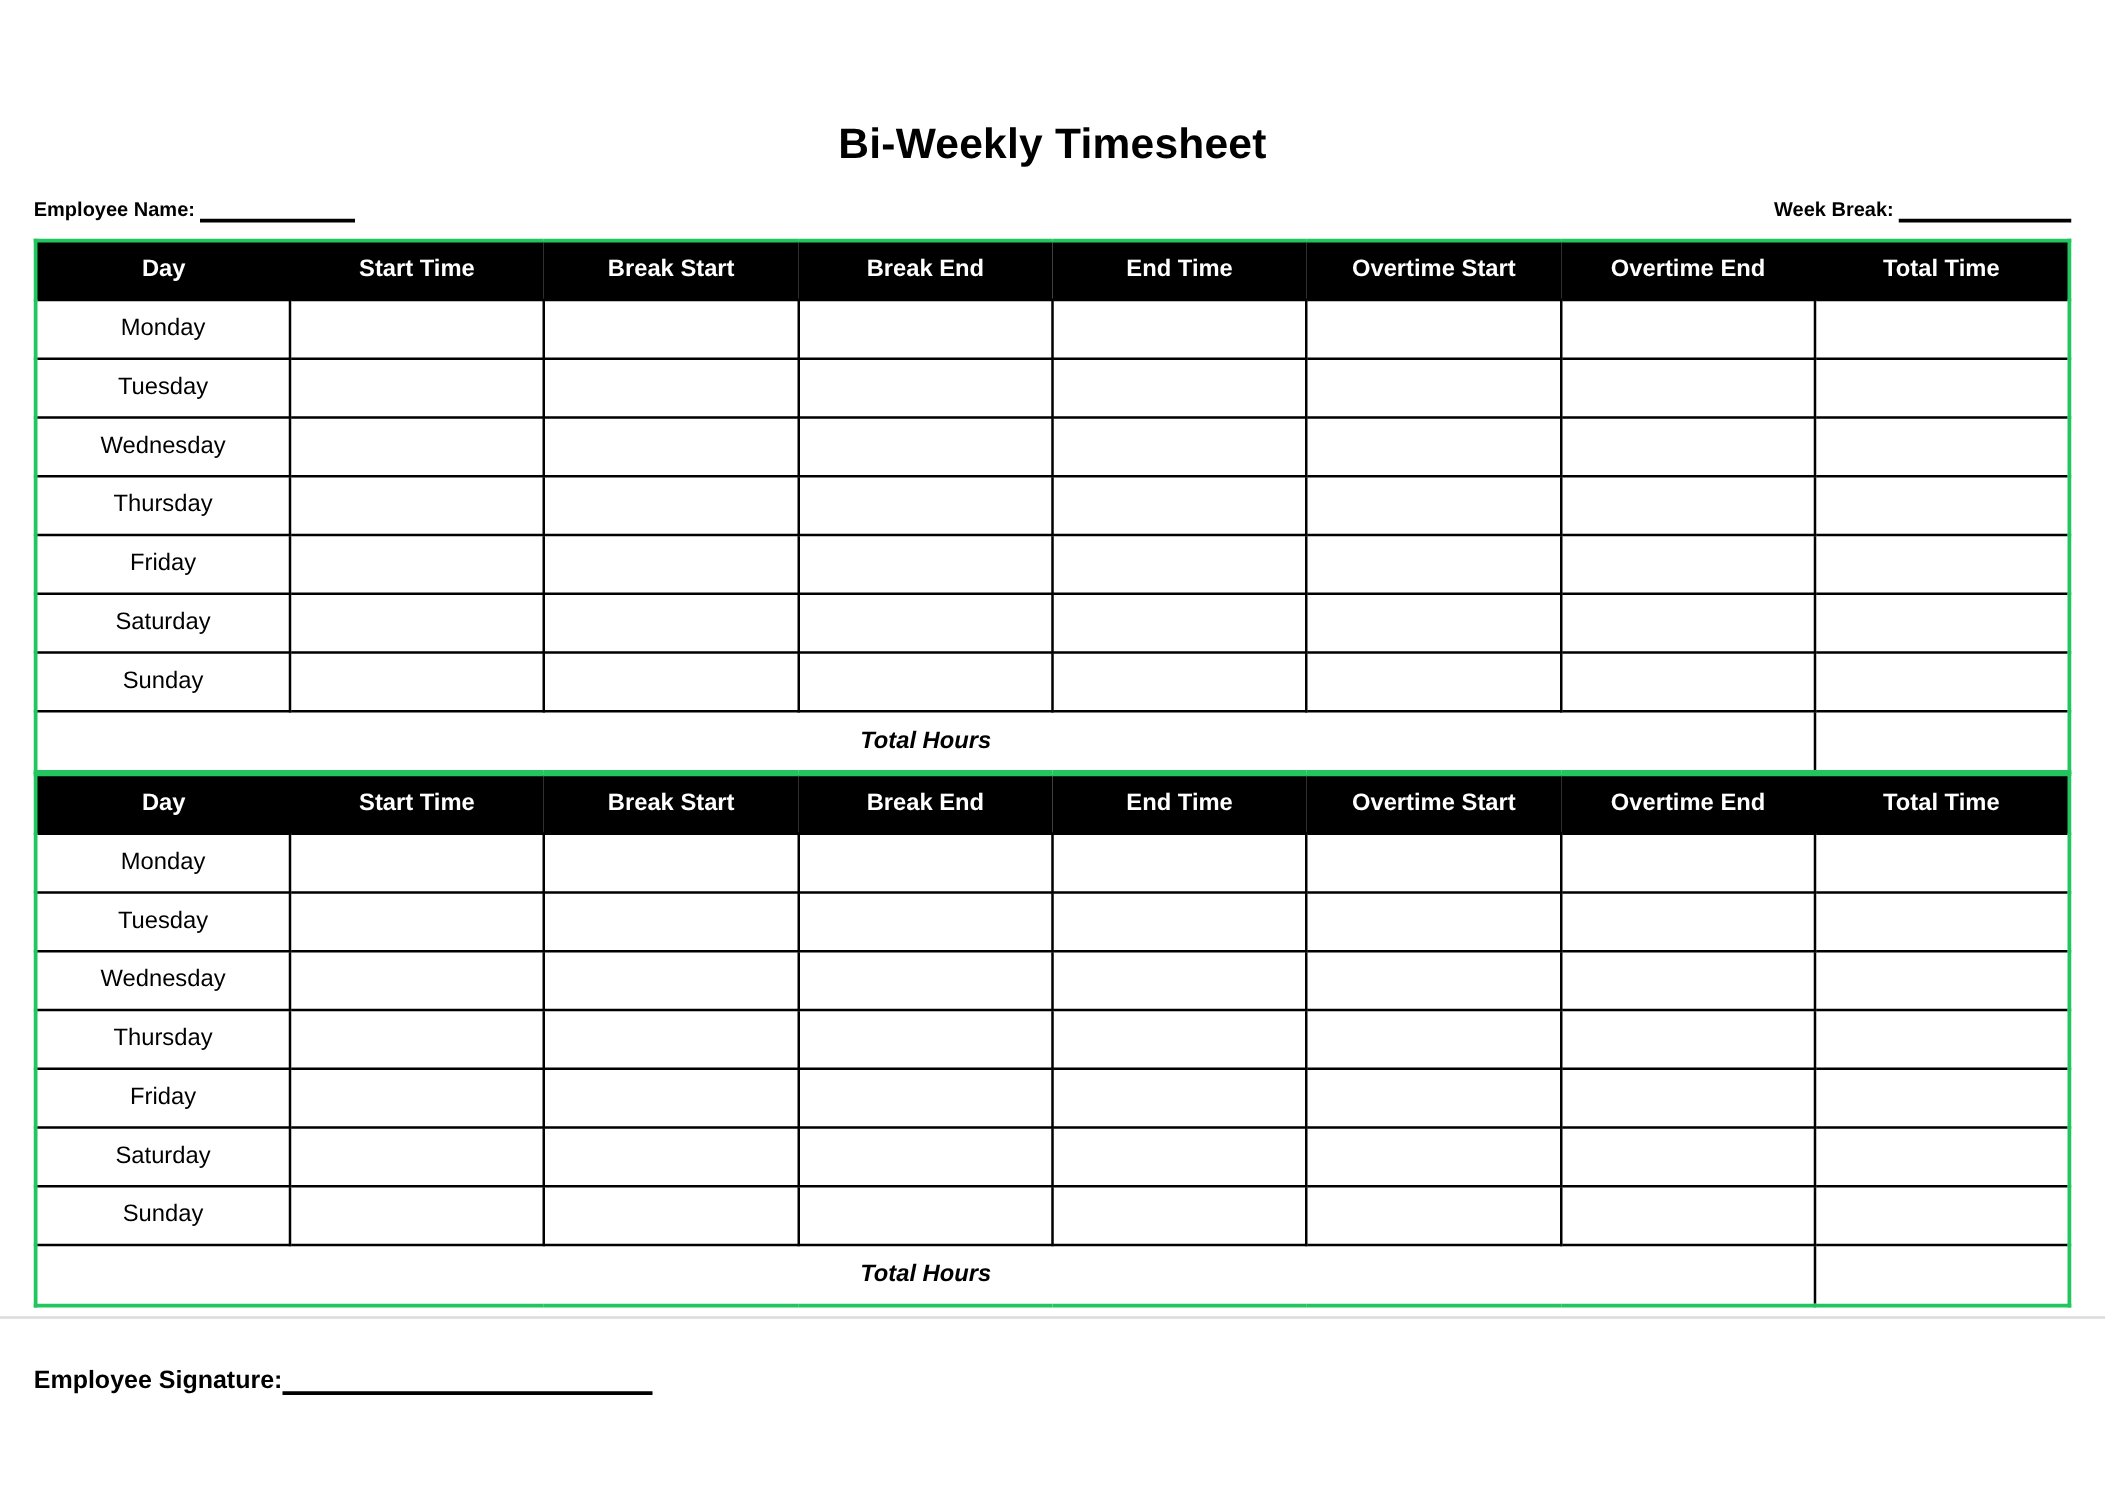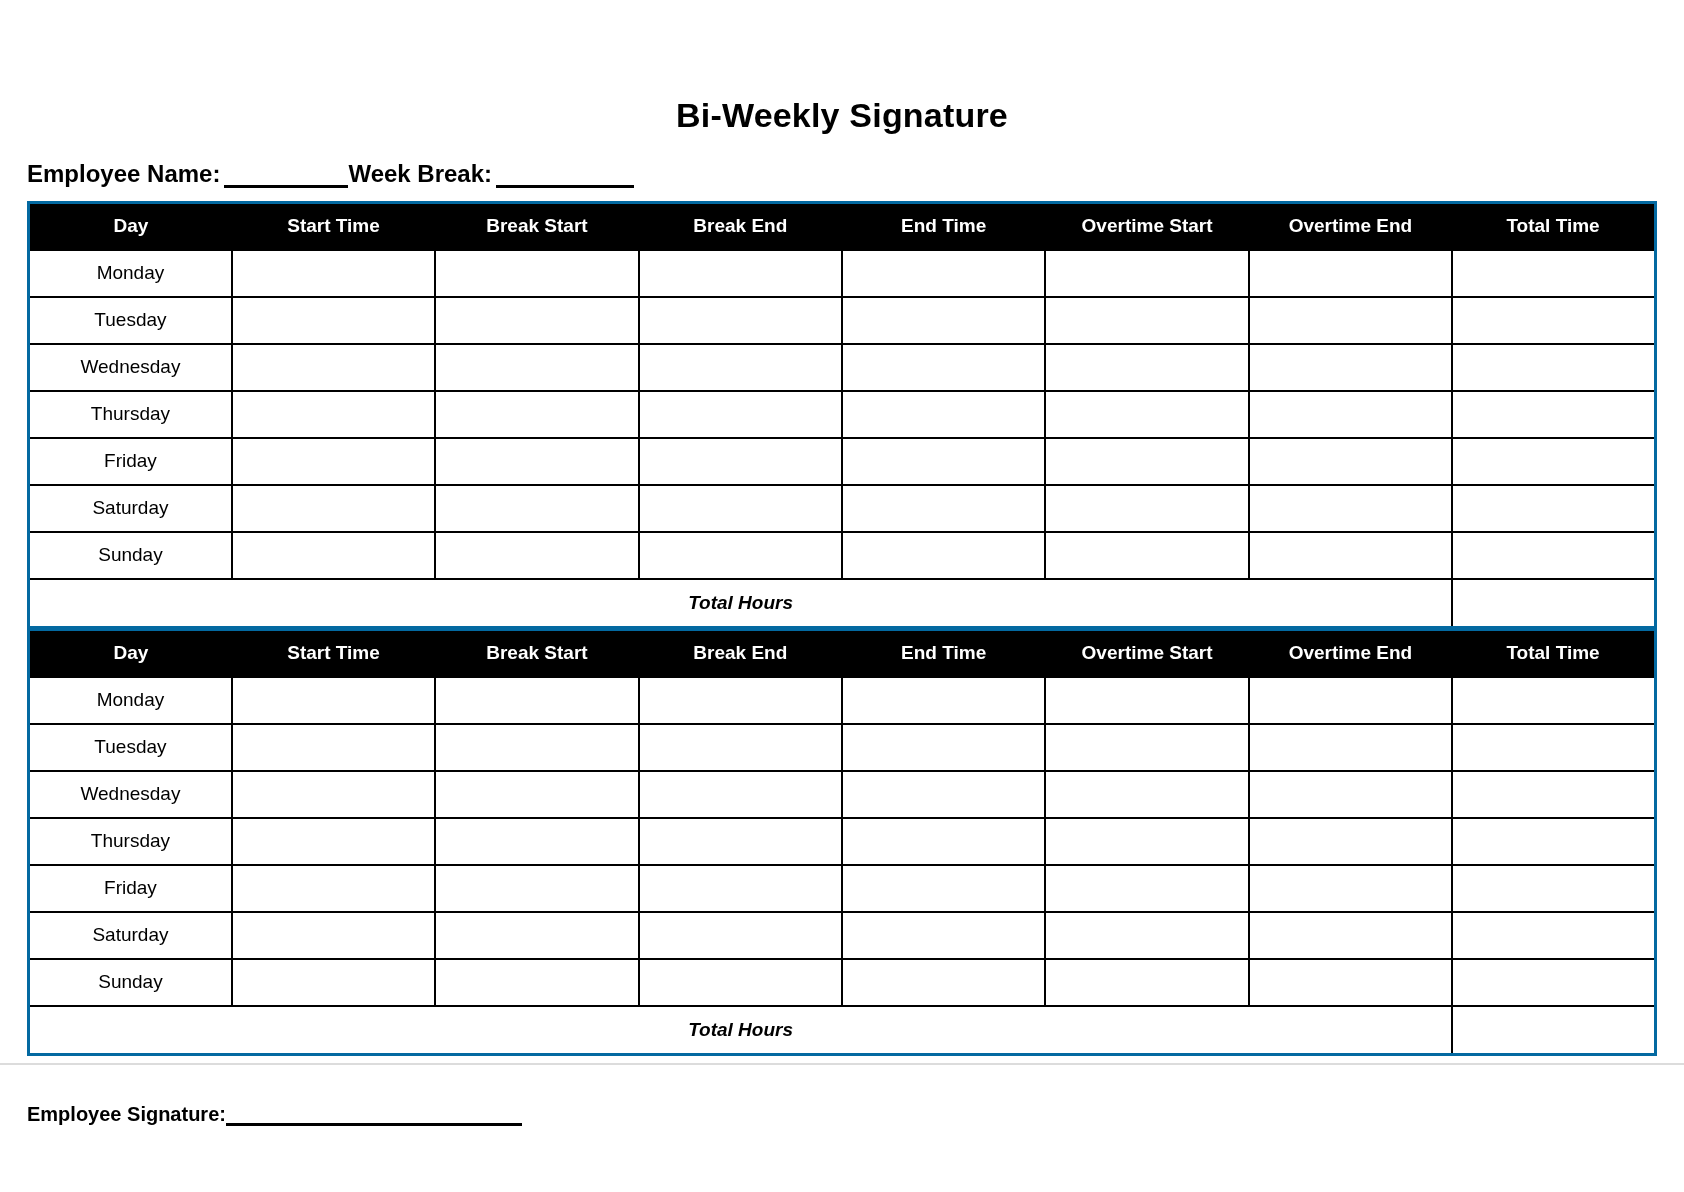--- a/index.html
+++ b/index.html
@@ -22,43 +22,44 @@
     margin: 0;
     padding-top: 98px;
     text-align: center;
     font-size: 34px;
     line-height: 1;
     font-weight: 700;
     letter-spacing: 0.2px;
   }
   .meta-row {
     display: flex;
+    justify-content: space-between;
     align-items: baseline;
-    font-size: 24px;
+    font-size: 16px;
     font-weight: 700;
     margin-top: 28px;
     margin-bottom: 13px;
   }
   .fill-line {
     display: inline-block;
     height: 1.0em;
     border-bottom: 3px solid #000;
     vertical-align: bottom;
     margin-left: 4px;
   }
   .w-name  { width: 124px; }
   .w-week  { width: 138px; }
   .w-esig  { width: 296px; margin-left: 0; }
   .w-msig  { width: 252px; margin-left: 0; }
 
   table.ts {
     width: 100%;
     border-collapse: collapse;
     table-layout: fixed;
-    border: 3px solid #0369a1;
+    border: 3px solid #22c55e;
     padding-left: 20px;
   }
   table.ts + table.ts { margin-top: -1px; }
   table.ts th {
     background: #000000;
     color: #ffffff;
     font-size: 19px;
     font-weight: 700;
     height: 47px;
     width: 12.5%;
@@ -93,21 +94,21 @@
     font-weight: 700;
     margin-top: 38px;
     padding-right: 12px;
   }
 </style>
 </head>
 <body>
 
 <div class="page">
 
-  <h1 class="doc-title">Bi-Weekly Signature</h1>
+  <h1 class="doc-title">Bi-Weekly Timesheet</h1>
 
   <div class="meta-row">
     <div>
       <span>Employee Name:</span><span class="fill-line w-name"></span>
     </div>
     <div>
       <span>Week Break:</span><span class="fill-line w-week"></span>
     </div>
   </div>
 

